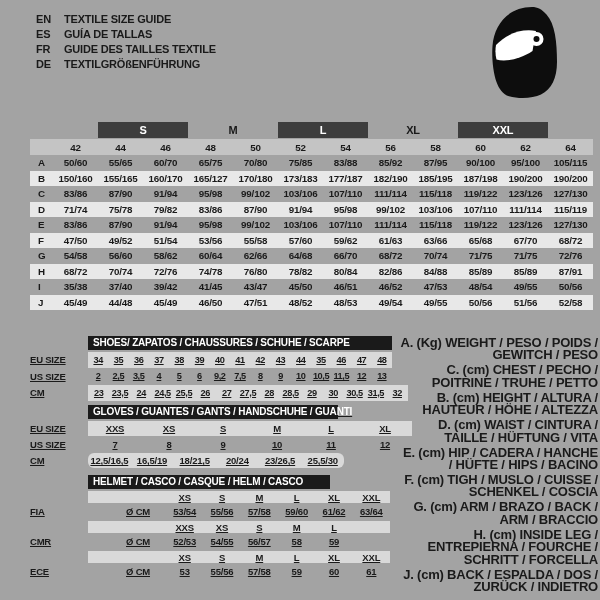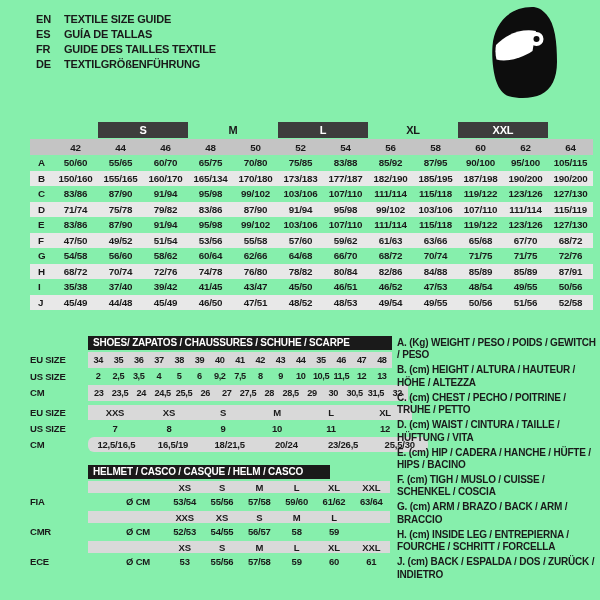--- a/index.html
+++ b/index.html
@@ -1,54 +1,54 @@
 <!DOCTYPE html>
 <html><head>
 <meta charset="utf-8">
 <style>
   html,body{margin:0;padding:0;}
   body{width:600px;height:600px;background:#fff;font-family:"Liberation Sans",sans-serif;color:#1a1a1a;}
-  .page{position:relative;width:600px;height:600px;overflow:hidden;background:#86efac;}
+  .page{position:relative;width:600px;height:600px;overflow:hidden;background:#a3a3a3;}
 
   
   .header{position:absolute;left:36px;top:12px;}
   .lang-row{display:flex;font-weight:bold;font-size:11px;line-height:15px;letter-spacing:-0.2px;}
   .lang-code{width:28px;}
 
   .helmet-icon-box{position:absolute;left:487px;top:6px;width:74px;height:92px;}
 
   
   .main-table{position:absolute;left:30px;top:122px;width:563px;font-size:9.8px;font-weight:bold;letter-spacing:-0.2px;}
   .group-row{display:flex;height:16px;margin-bottom:1px;}
   .group-cell{text-align:center;font-size:11px;line-height:16px;}
   .group-cell.dark{background:#3d3d3d;color:#fff;}
   .mt-row{display:flex;height:15.5px;align-items:center;}
   .mt-row.alt{background:#e8e8e8;}
   .mt-cols{background:#c4c4c4;height:16px;}
   .mt-letter{width:23px;padding-left:8px;box-sizing:border-box;}
   .mt-cell{width:45px;text-align:center;}
 
   
-  .subtable{position:absolute;left:30px;font-weight:bold;letter-spacing:-0.2px;}
+  .subtable{position:absolute;left:30px;font-weight:bold;letter-spacing:-0.2px;text-decoration:underline;}
   .st-bar-row{display:flex;margin-bottom:2px;}
   .st-bar-spacer{width:58px;}
   .st-bar{background:#1a1a1a;color:#fff;height:14px;line-height:14px;padding-left:5px;box-sizing:border-box;font-size:10px;white-space:nowrap;}
   .st-row{display:flex;height:15px;margin-bottom:1px;align-items:center;font-size:9.5px;}
   .st-label{width:58px;}
   .st-body{display:flex;height:100%;align-items:center;}
   .st-body.shaded{background:#d9d9d9;}
   .st-cell{flex:1;text-align:center;}
   .shoes-cell{font-size:9.2px;letter-spacing:-0.4px;}
 
   .h-size-row{height:12px;margin-bottom:2px;}
   .h-value-row{height:13px;margin-bottom:3px;}
   .h-unit-cell{width:46px;padding-left:6px;box-sizing:border-box;text-align:left;margin-left:32px;}
 
   
-  .legend{position:absolute;left:397px;top:337px;width:201px;font-size:10px;font-weight:bold;line-height:12.4px;letter-spacing:-0.2px;}
+  .legend{position:absolute;left:397px;top:337px;width:201px;font-size:13px;font-weight:bold;line-height:12.4px;letter-spacing:-0.2px;text-align:right;}
   .legend-item{margin-bottom:2.6px;}
 </style>
 </head>
 <body>
 
 <div class="page">
 
   <div class="header">
     <div class="lang-row">
       <span class="lang-code">EN</span>
@@ -116,21 +116,21 @@
           <div class="mt-cell">87/95</div>
           <div class="mt-cell">90/100</div>
           <div class="mt-cell">95/100</div>
           <div class="mt-cell">105/115</div>
         </div>
         <div class="mt-row alt">
           <div class="mt-letter">B</div>
           <div class="mt-cell">150/160</div>
           <div class="mt-cell">155/165</div>
           <div class="mt-cell">160/170</div>
-          <div class="mt-cell">165/134</div>
+          <div class="mt-cell">165/127</div>
           <div class="mt-cell">170/180</div>
           <div class="mt-cell">173/183</div>
           <div class="mt-cell">177/187</div>
           <div class="mt-cell">182/190</div>
           <div class="mt-cell">185/195</div>
           <div class="mt-cell">187/198</div>
           <div class="mt-cell">190/200</div>
           <div class="mt-cell">190/200</div>
         </div>
         <div class="mt-row">
@@ -319,20 +319,24 @@
             <div class="st-cell shoes-cell">30</div>
             <div class="st-cell shoes-cell">30,5</div>
             <div class="st-cell shoes-cell">31,5</div>
             <div class="st-cell shoes-cell">32</div>
           </div>
         </div>
       </div>
   </div>
 
   <div class="subtable" style="top:405px;">
+    <div class="st-bar-row">
+      <div class="st-bar-spacer"></div>
+      <div class="st-bar" style="width:250px;">GLOVES / GUANTES / GANTS / HANDSCHUHE / GUANTI</div>
+    </div>
     <div>
         <div class="st-row" style="height: 15px;">
           <div class="st-label">EU SIZE</div>
           <div class="st-body shaded" style="width: 324px;">
             <div class="st-cell ">XXS</div>
             <div class="st-cell ">XS</div>
             <div class="st-cell ">S</div>
             <div class="st-cell ">M</div>
             <div class="st-cell ">L</div>
             <div class="st-cell ">XL</div>
@@ -344,33 +348,33 @@
             <div class="st-cell ">7</div>
             <div class="st-cell ">8</div>
             <div class="st-cell ">9</div>
             <div class="st-cell ">10</div>
             <div class="st-cell ">11</div>
             <div class="st-cell ">12</div>
           </div>
         </div>
         <div class="st-row" style="height: 15px;">
           <div class="st-label">CM</div>
-          <div class="st-body shaded" style="width: 340px; border-radius: 6px;">
+          <div class="st-body shaded" style="width: 256px; border-radius: 6px;">
             <div class="st-cell ">12,5/16,5</div>
             <div class="st-cell ">16,5/19</div>
             <div class="st-cell ">18/21,5</div>
             <div class="st-cell ">20/24</div>
             <div class="st-cell ">23/26,5</div>
             <div class="st-cell ">25,5/30</div>
           </div>
         </div>
       </div>
   </div>
 
-  <div class="subtable" style="top:465px;">
+  <div class="subtable" style="top:475px;">
     <div class="st-bar-row">
       <div class="st-bar-spacer"></div>
       <div class="st-bar" style="width:242px;">HELMET / CASCO / CASQUE / HELM / CASCO</div>
     </div>
     <div>
         <div class="st-row h-size-row">
           <div class="st-label"></div>
           <div class="st-body shaded" style="width: 302px;">
             <div class="h-unit-cell"></div>
             <div class="st-cell">XS</div>
@@ -440,22 +444,22 @@
             <div class="st-cell">60</div>
             <div class="st-cell">61</div>
           </div>
         </div>
       </div>
   </div>
 
   <div class="legend">
     <div>
         <div class="legend-item">A. (Kg) WEIGHT / PESO / POIDS / GEWITCH / PESO</div>
+        <div class="legend-item">C. (cm) CHEST / PECHO / POITRINE / TRUHE / PETTO</div>
         <div class="legend-item">B. (cm) HEIGHT / ALTURA / HAUTEUR / HÖHE / ALTEZZA</div>
-        <div class="legend-item">C. (cm) CHEST / PECHO / POITRINE / TRUHE / PETTO</div>
         <div class="legend-item">D. (cm) WAIST / CINTURA / TAILLE / HÜFTUNG / VITA</div>
         <div class="legend-item">E. (cm) HIP / CADERA / HANCHE / HÜFTE / HIPS / BACINO</div>
         <div class="legend-item">F. (cm) TIGH / MUSLO / CUISSE / SCHENKEL / COSCIA</div>
         <div class="legend-item">G. (cm) ARM / BRAZO / BACK / ARM / BRACCIO</div>
         <div class="legend-item">H. (cm) INSIDE LEG / ENTREPIERNA / FOURCHE / SCHRITT / FORCELLA</div>
         <div class="legend-item">J. (cm) BACK / ESPALDA / DOS / ZURÜCK / INDIETRO</div>
       </div>
   </div>
 
 </div>

